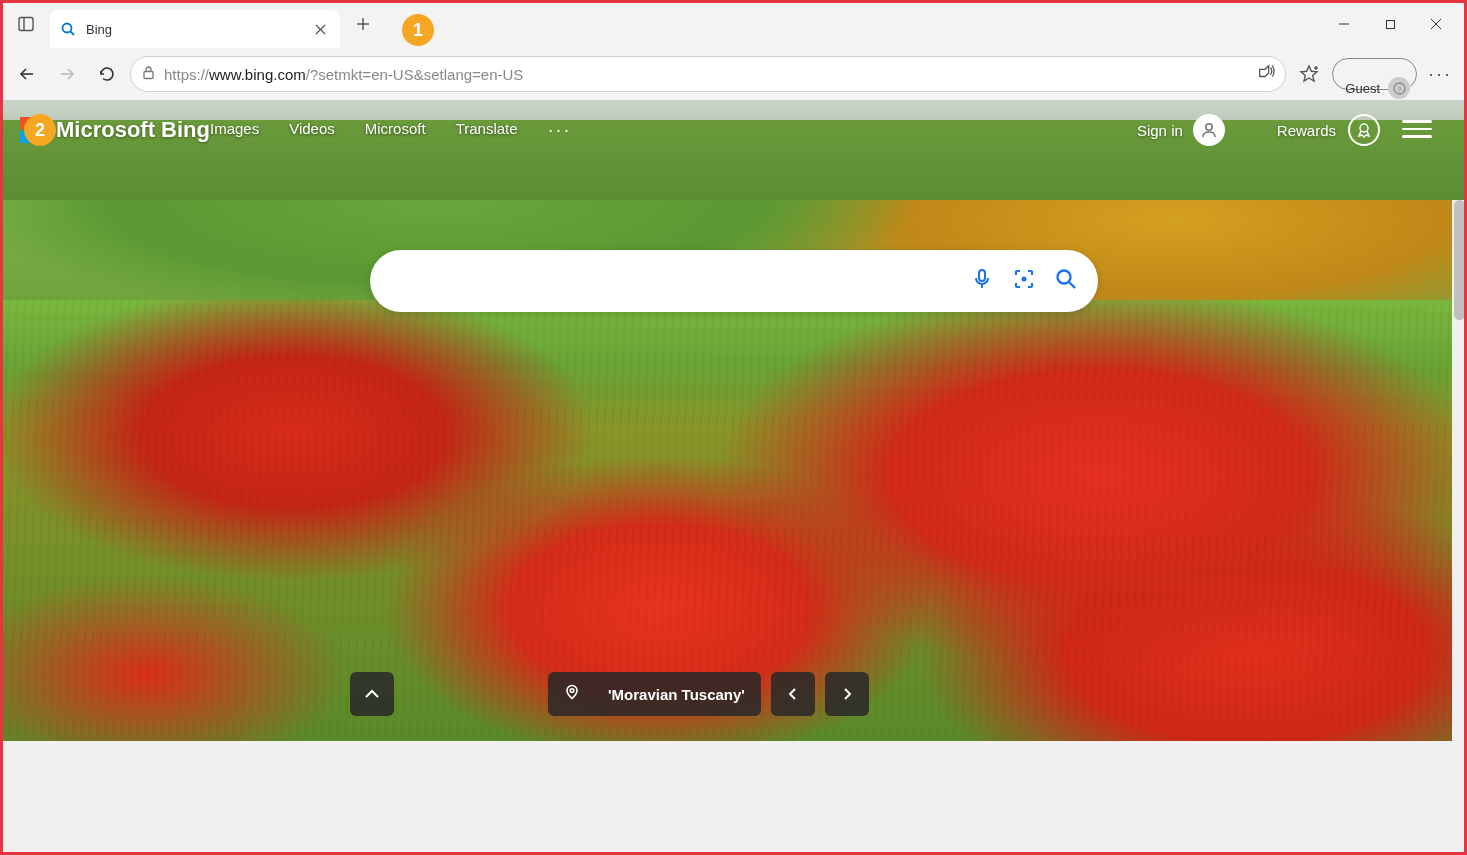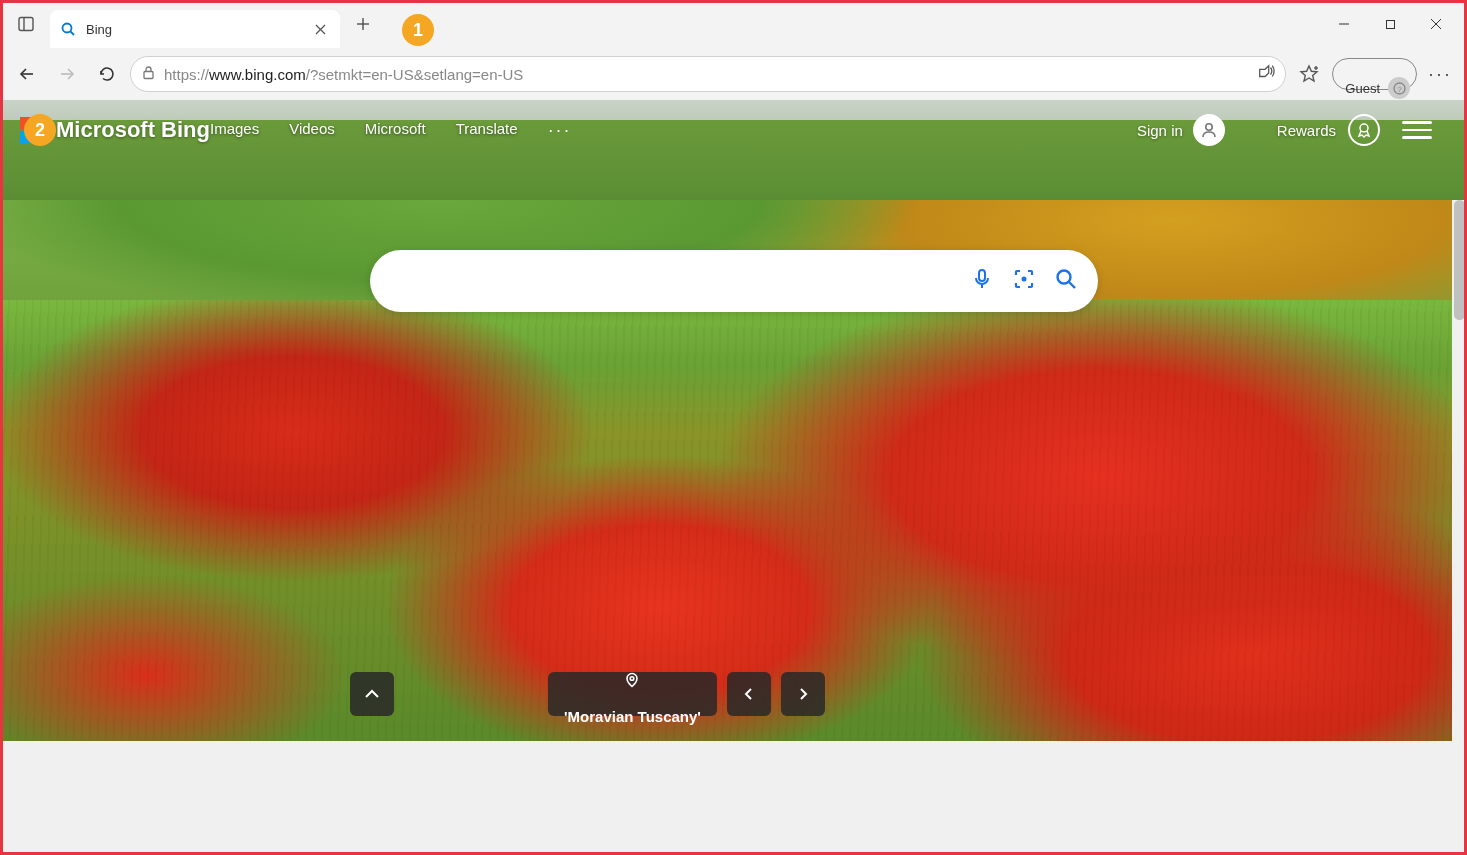--- a/index.html
+++ b/index.html
@@ -54,35 +54,35 @@
   }
 
 .header { position:absolute; top:0; left:0; right:15px; height:60px; display:flex; align-items:center; padding:0 20px; z-index:10; }
 .logo { display:flex; align-items:center; gap:10px; }
 .ms-squares { width:26px; height:26px; display:grid; grid-template-columns:1fr 1fr; grid-template-rows:1fr 1fr; gap:2px; }
 .sq1{background:#f25022;} .sq2{background:#7fba00;} .sq3{background:#00a4ef;} .sq4{background:#ffb900;}
 .logo-text { color:#fff; font-size:22px; font-weight:600; text-shadow:0 1px 3px rgba(0,0,0,.4); }
 .nav-links { display:flex; gap:30px; }
 .nav-links a { color:#fff; font-size:15px; text-decoration:none; text-shadow:0 1px 3px rgba(0,0,0,.5); cursor:pointer; }
 .nav-more { color:#fff; font-size:18px; letter-spacing:2px; cursor:pointer; }
-.header-right { margin-left:auto; display:flex; align-items:center; gap:22px; }
+.header-right { margin-left:auto; display:flex; gap:22px; }
 .signin { display:flex; align-items:center; gap:10px; color:#fff; font-size:15px; text-shadow:0 1px 3px rgba(0,0,0,.4); }
 .signin-avatar { width:32px; height:32px; border-radius:50%; background:#fff; display:flex; align-items:center; justify-content:center; color:#666; }
 .rewards { display:flex; align-items:center; gap:12px; color:#fff; font-size:15px; text-shadow:0 1px 3px rgba(0,0,0,.4);margin-left:30px; }
 .rewards-icon { width:32px; height:32px; border:2px solid #fff; border-radius:50%; display:flex; align-items:center; justify-content:center; }
 .hamburger { width:30px; height:30px; display:flex; flex-direction:column; justify-content:center; gap:5px; cursor:pointer; }
 .hamburger div { height:2.5px; background:#fff; border-radius:2px; }
 
 .search-wrap { position:absolute; top:150px; left:50%; transform:translateX(-50%); width:728px; height:62px; background:#fff; border-radius:31px; display:flex; align-items:center; padding:0 20px; box-shadow:0 2px 8px rgba(0,0,0,.15); z-index:10; }
 .search-input { flex:1; border:none; outline:none; font-size:17px; height:100%; background:transparent; }
 .search-icons { display:flex; gap:18px; align-items:center; }
 .s-icon { color:#0078d4; cursor:pointer; }
 
 .img-info { position:absolute; bottom:25px; left:548px; height:44px; display:flex; align-items:center; gap:10px; z-index:10; }
-.info-pill { height:44px; background:rgba(40,40,40,.85); border-radius:6px; display:flex; align-items:center; padding:0 16px; color:#fff; gap:16px;flex-direction:column; }
+.info-pill { height:44px; background:rgba(40,40,40,.85); border-radius:6px; display:flex; align-items:center; padding:0 16px; color:#fff; gap:28px; }
 .info-nav { width:44px; height:44px; background:rgba(40,40,40,.85); border-radius:6px; display:flex; align-items:center; justify-content:center; color:#fff; cursor:pointer; }
 .expand-up { position:absolute; bottom:25px; left:350px; width:44px; height:44px; background:rgba(40,40,40,.85); border-radius:6px; display:flex; align-items:center; justify-content:center; color:#fff; cursor:pointer; z-index:10; }
 
 
 .badge { position:absolute; width:32px; height:32px; border-radius:50%; background:#f5a623; color:#fff; font-size:18px; font-weight:600; display:flex; align-items:center; justify-content:center; z-index:50; }
 
 
 .scrollbar { position:absolute; right:0; top:100px; bottom:0; width:15px; background:#f0f0f0; }
 .scroll-thumb { position:absolute; left:2px; right:2px; top:0; height:120px; background:#c0c0c0; border-radius:6px; }
 </style>

